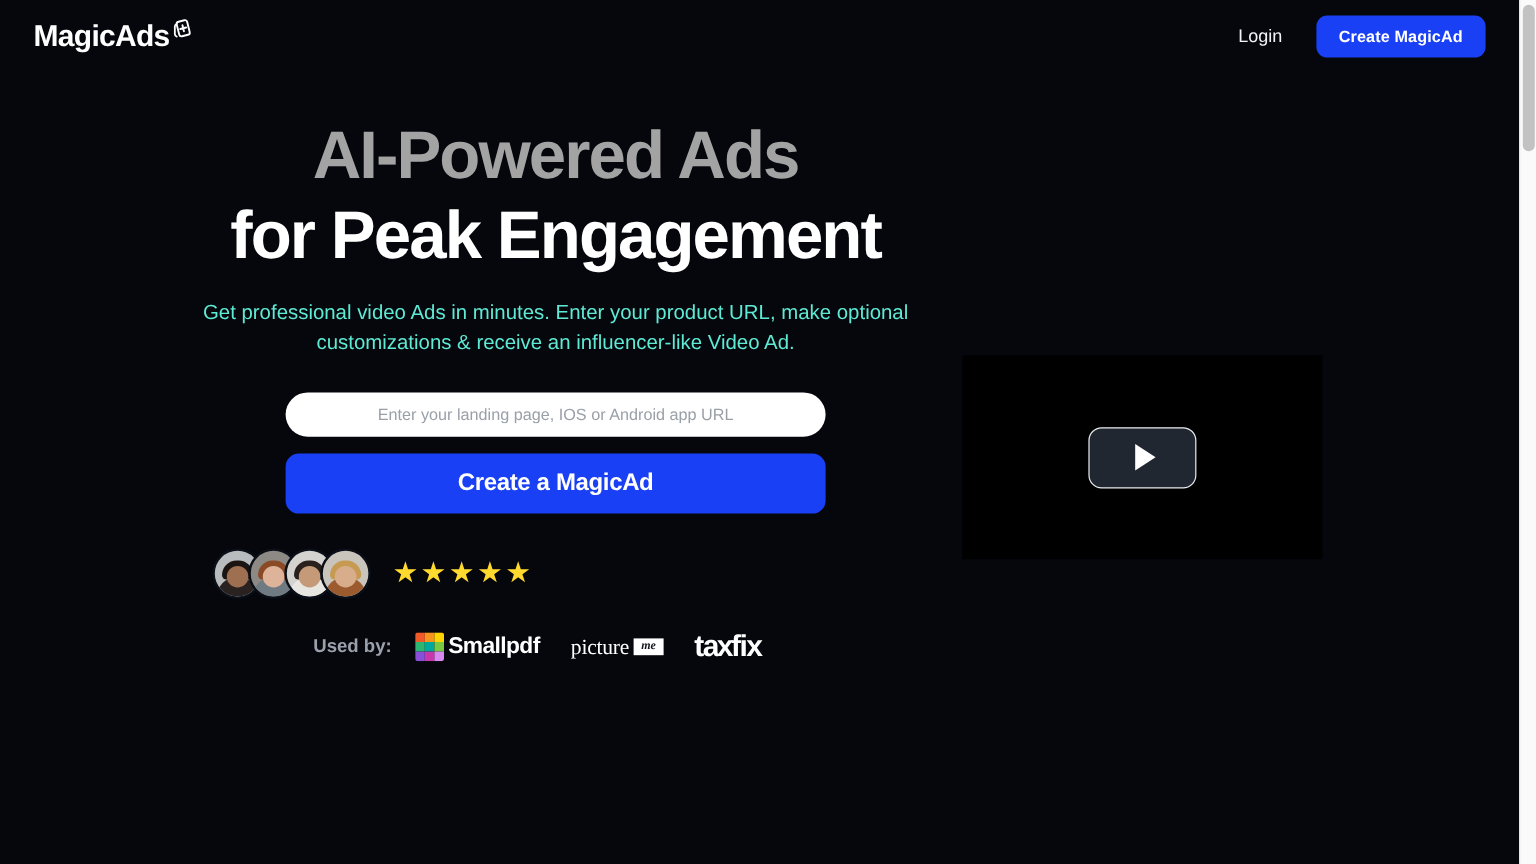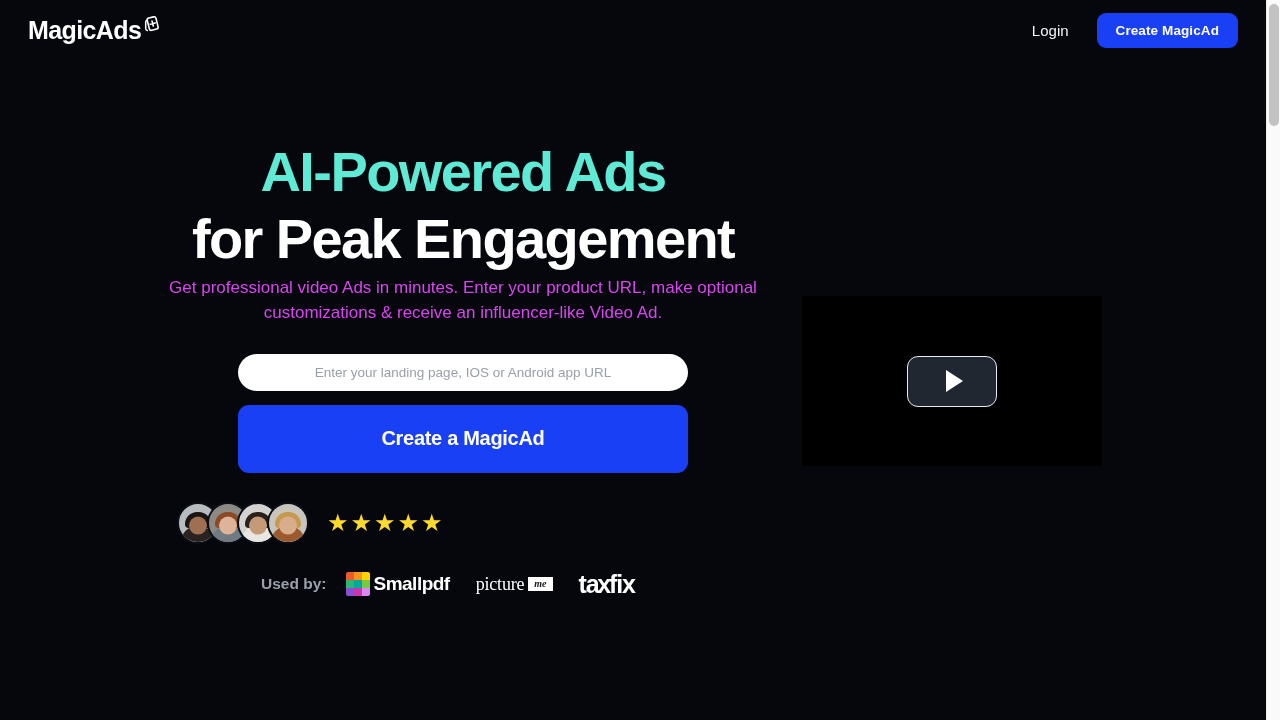--- a/index.html
+++ b/index.html
@@ -101,36 +101,36 @@
     align-items: center;
   }
 
   .headline {
     text-align: center;
     font-size: 56px;
     font-weight: 700;
     letter-spacing: -1.6px;
     line-height: 1.2;
   }
-  .headline-blue { color: #5eead4; display: block; margin-top: 43px; }
+  .headline-blue { color: #a3a3a3; display: block; }
   .headline-white { color: #ffffff; display: block; }
 
   .subtitle {
     margin-top: 22px;
     font-size: 24px;
     font-weight: 400;
     color: #f4f5f7;
     letter-spacing: -0.2px;
   }
 
   .description {
-    margin-top: 4px;
+    margin-top: 20px;
     font-size: 17px;
     line-height: 1.45;
-    color: #d946ef;
+    color: #5eead4;
     text-align: center;
     max-width: 600px;
   }
 
   .form-area {
     margin-top: 28px;
     width: 450px;
   }
 
   .url-input {
@@ -143,21 +143,21 @@
     font-family: inherit;
     font-size: 13.5px;
     color: #737373;
     outline: none;
   }
   .url-input::placeholder { color: #9aa0a8; }
 
   .create-btn {
     margin-top: 14px;
     width: 450px;
-    height: 68px;
+    height: 50px;
     border: none;
     border-radius: 11px;
     background: #1a40f5;
     color: #ffffff;
     font-family: inherit;
     font-size: 20px;
     font-weight: 700;
     letter-spacing: -0.3px;
     cursor: pointer;
   }

